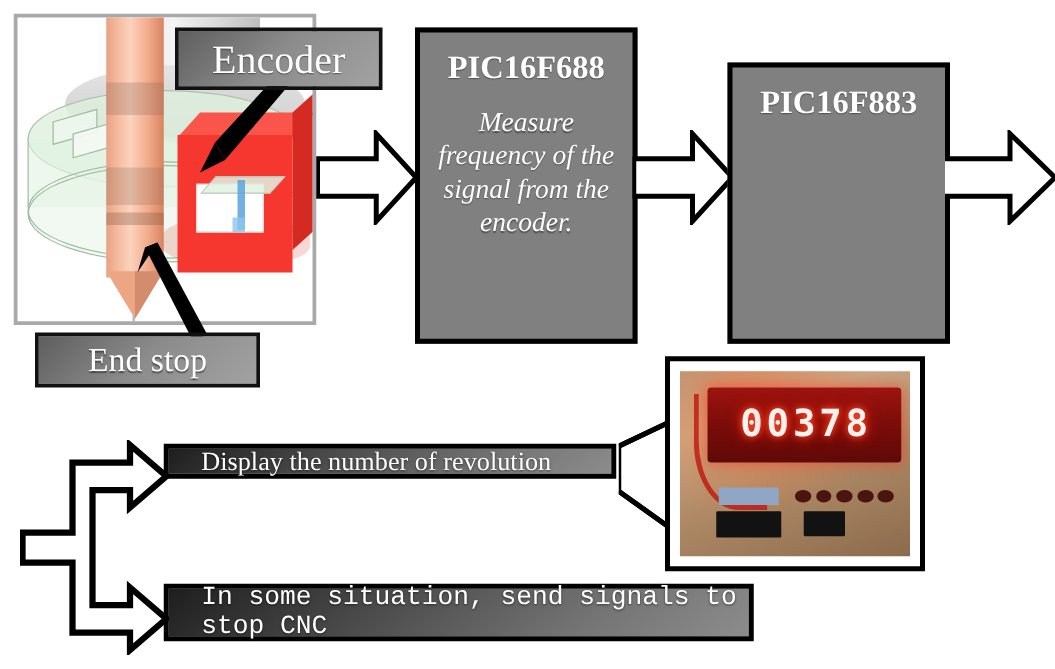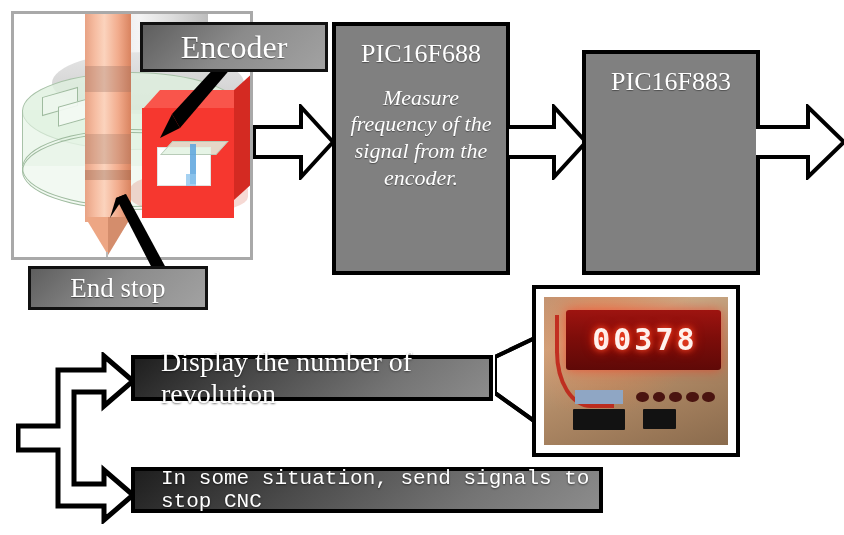--- a/index.html
+++ b/index.html
@@ -96,47 +96,47 @@
   }
 
   
   .callout-label{
     border:3px solid #111;
     background:linear-gradient(135deg,#5e5e5e 0%,#8b8b8b 48%,#a2a2a2 100%);
     color:#ffffff;display:flex;align-items:center;justify-content:center;
     text-shadow:0 1px 1px rgba(0,0,0,.45);
     box-sizing:border-box;
   }
-  #label-encoder{left:140px;top:22px;width:188px;height:50px;font-size:32px;}
+  #label-encoder{left:140px;top:22px;width:166px;height:50px;font-size:32px;}
   #label-endmill{left:28px;top:266px;width:180px;height:44px;font-size:27px;}
 
   
   .proc-block{
     border:4px solid #000;background:#808080;color:#ffffff;
     box-sizing:border-box;text-align:center;
     display:flex;flex-direction:column;align-items:center;
     text-shadow:0 1px 1px rgba(0,0,0,.4);
   }
   #block-688{left:332px;top:22px;width:178px;height:253px;padding-top:14px;}
   #block-883{left:582px;top:50px;width:178px;height:225px;padding-top:14px;}
-  .block-title{font-weight:normal;font-size:26px;line-height:1.1;}
+  .block-title{font-weight:bold;font-size:26px;line-height:1.1;}
   .block-body{font-size:22px;line-height:1.22;margin-top:16px;padding:0 10px;font-style:italic;}
 
   
   .arrow-r{position:absolute;}
   .arrow-r svg{display:block;}
 
   
   .grad-box{
     border:4px solid #000;box-sizing:border-box;
     background:linear-gradient(140deg,#1e1e1e 0%,#4a4a4a 35%,#747474 72%,#8c8c8c 100%);
     color:#ffffff;display:flex;align-items:center;
     text-shadow:0 1px 2px rgba(0,0,0,.55);
   }
-  #box-display{left:131px;top:355px;width:362px;height:46px;font-size:28px;padding-left:26px;}
+  #box-display{left:131px;top:355px;width:362px;height:28px;font-size:21px;padding-left:26px;}
   #box-stop{left:131px;top:467px;width:472px;height:46px;font-size:21px;padding-left:26px;font-family:Liberation Mono, monospace;}
 
   
   #photo-callout{left:495px;top:285px;width:245px;height:172px;}
   #photo-frame{
     position:absolute;left:37px;top:0px;width:208px;height:172px;
     border:4px solid #000;background:#ffffff;box-sizing:border-box;
     padding:8px;
   }
   #pcb{

